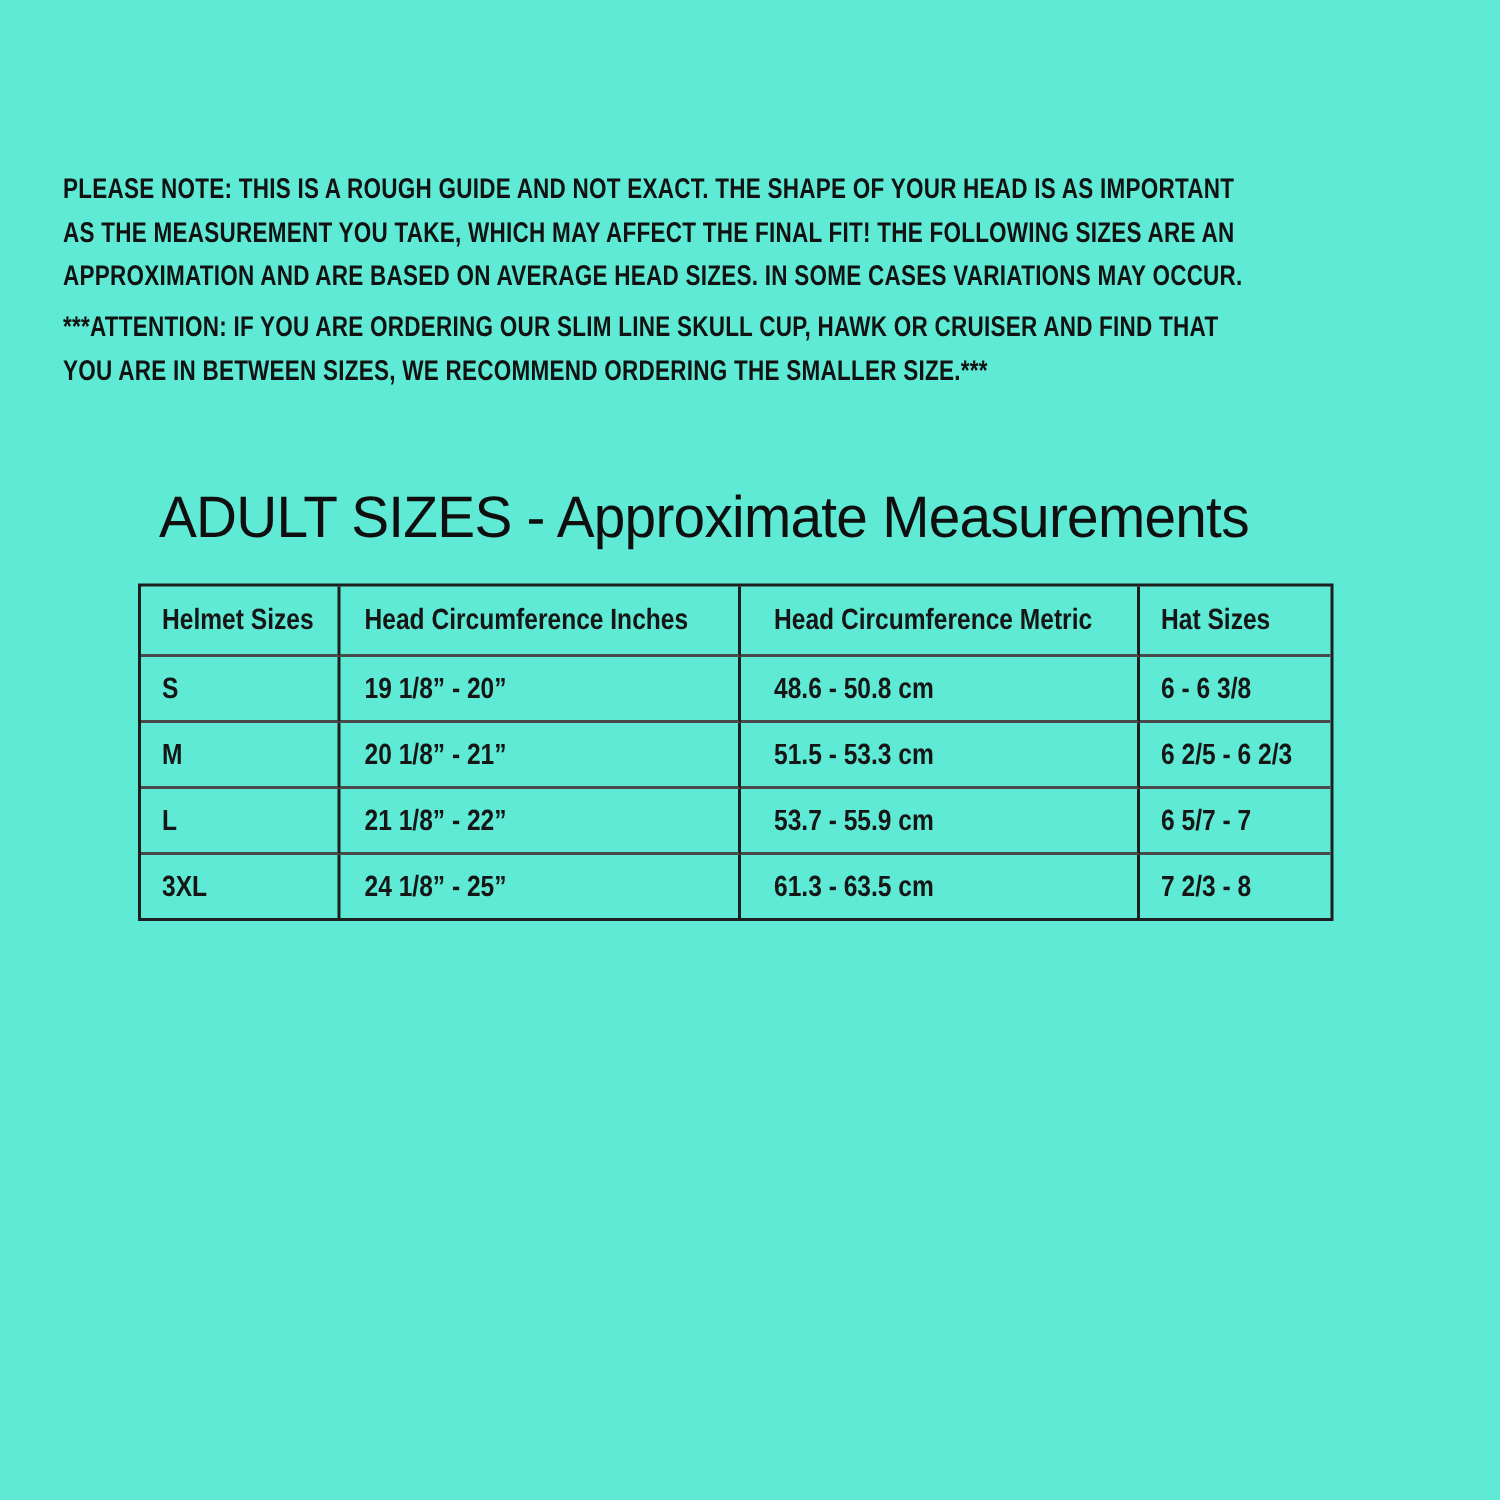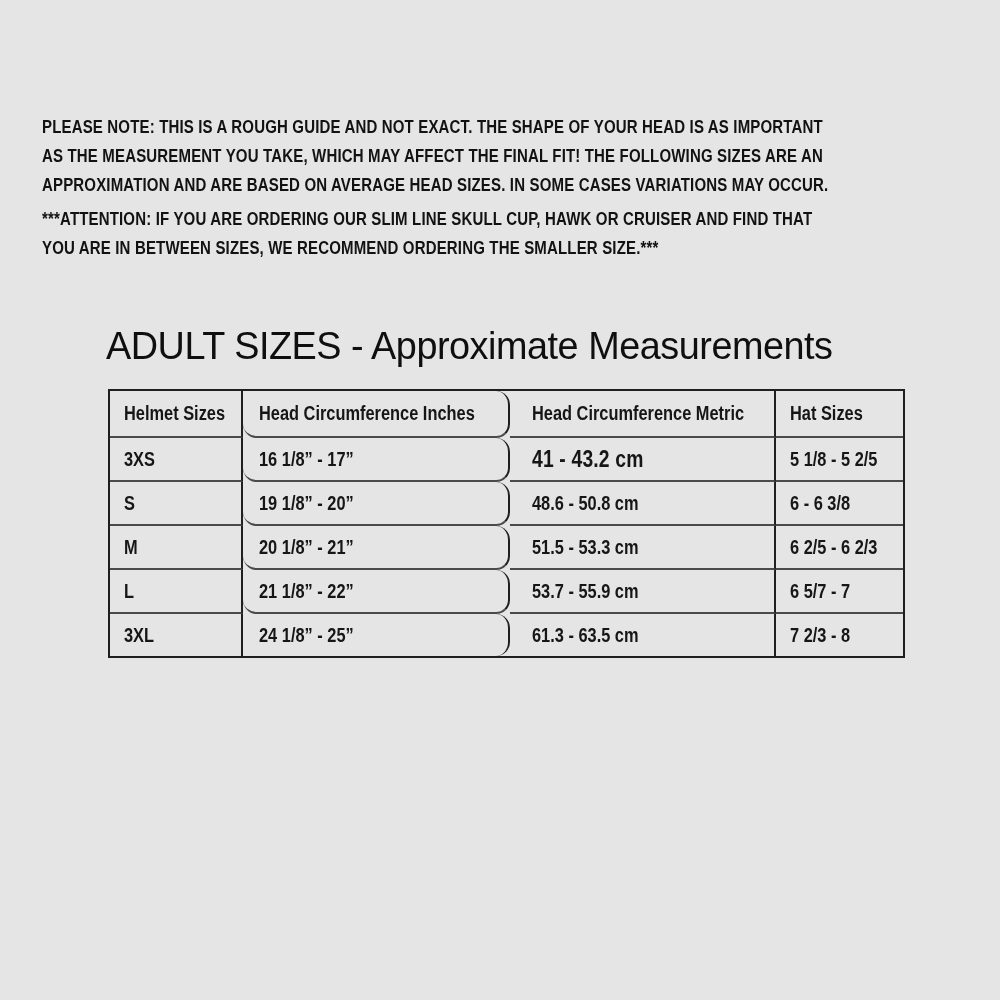--- a/index.html
+++ b/index.html
@@ -4,21 +4,21 @@
 <style>
   html, body {
     margin: 0;
     padding: 0;
     background: #ffffff;
   }
   .page {
     position: relative;
     width: 1000px;
     height: 1000px;
-    background: #e5e5e5;
+    background: #5eead4;
     font-family: "Liberation Sans", sans-serif;
     color: #141414;
     overflow: hidden;
   }
   
   .note {
     position: absolute;
     left: 42px;
     font-weight: 700;
     font-size: 19px;
@@ -43,21 +43,21 @@
     letter-spacing: -0.5px;
     color: #0f0f0f;
     white-space: nowrap;
     transform: scaleX(0.97);
     transform-origin: 0 0;
   }
 
   
   .size-table {
     position: absolute;
-    left: 108px;
+    left: 92px;
     top: 389px;
     width: 797px;
     border: 2px solid #1f1f1f;
     border-collapse: separate;
     border-spacing: 0;
     table-layout: fixed;
   }
   .size-table th,
   .size-table td {
     border-right: 2px solid #1f1f1f;
@@ -70,21 +70,21 @@
     overflow: visible;
     padding: 0;
   }
   .size-table th { height: 45px; }
   .size-table td { height: 42px; }
   .size-table th:last-child,
   .size-table td:last-child { border-right: none; }
   .size-table tbody tr:last-child td { border-bottom: none; }
 
   .size-table th:nth-child(1), .size-table td:nth-child(1) { padding-left: 14px; }
-  .size-table th:nth-child(2), .size-table td:nth-child(2) { padding-left: 16px; border-radius: 14px; }
+  .size-table th:nth-child(2), .size-table td:nth-child(2) { padding-left: 16px; }
   .size-table th:nth-child(3), .size-table td:nth-child(3) { padding-left: 22px; }
   .size-table th:nth-child(4), .size-table td:nth-child(4) { padding-left: 14px; text-decoration: underline; }
 
   .col-helmet { width: 16.8%; }
   .col-inches { width: 33.7%; }
   .col-metric { width: 33.5%; }
   .col-hat    { width: 16.0%; }
 
   .cell-text {
     display: inline-block;
@@ -133,26 +133,20 @@
         <th>
           <span class="cell-text">Head Circumference Metric</span>
         </th>
         <th>
           <span class="cell-text">Hat Sizes</span>
         </th>
       </tr>
     </thead>
     <tbody>
         <tr>
-          <td><span class="cell-text">3XS</span></td>
-          <td><span class="cell-text">16 1/8” - 17”</span></td>
-          <td><span class="cell-text emph">41 - 43.2 cm</span></td>
-          <td><span class="cell-text">5 1/8 - 5 2/5</span></td>
-        </tr>
-        <tr>
           <td><span class="cell-text">S</span></td>
           <td><span class="cell-text">19 1/8” - 20”</span></td>
           <td><span class="cell-text">48.6 - 50.8 cm</span></td>
           <td><span class="cell-text">6 - 6 3/8</span></td>
         </tr>
         <tr>
           <td><span class="cell-text">M</span></td>
           <td><span class="cell-text">20 1/8” - 21”</span></td>
           <td><span class="cell-text">51.5 - 53.3 cm</span></td>
           <td><span class="cell-text">6 2/5 - 6 2/3</span></td>

